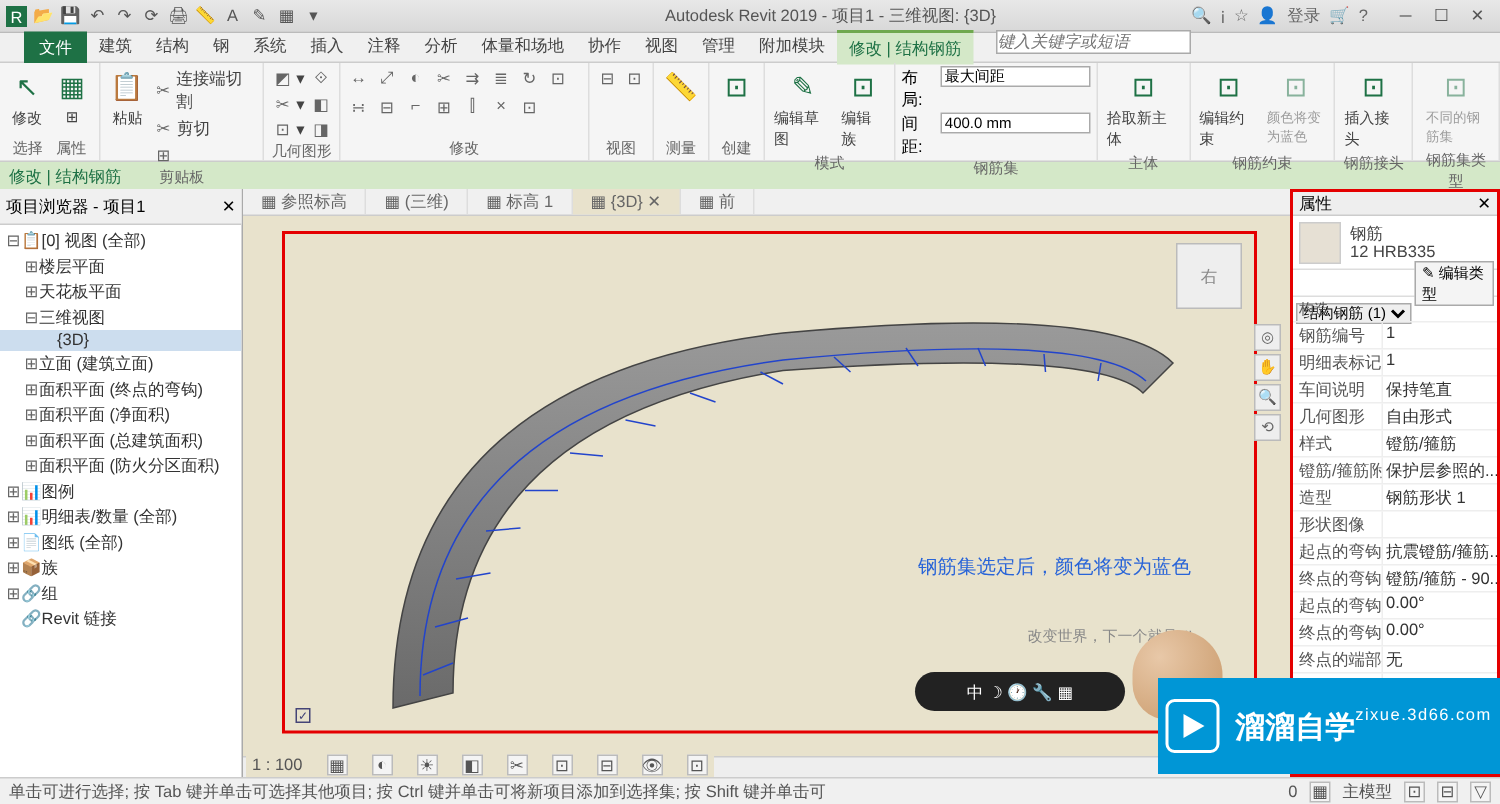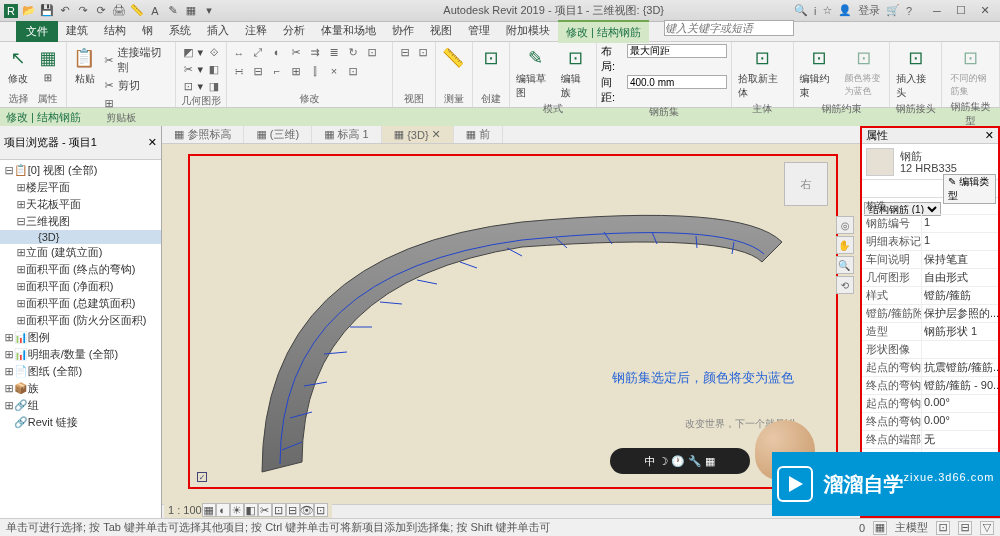--- a/index.html
+++ b/index.html
@@ -36,21 +36,21 @@
 .param-row input { height: 14px; width: 100px; border: 1px solid #aaa; padding: 0 2px; font-size: 10px; }
 
 
 .subbar { height: 18px; background: #d4e8c8; display: flex; align-items: center; padding: 0 6px; color: #1e7145; font-size: 11px; }
 
 
 .main { display: flex; height: 392px; }
 
 
 .browser { width: 162px; background: #fff; border-right: 1px solid #aaa; display: flex; flex-direction: column; }
-.browser-hdr { height: 34px; background: #f0f0f0; border-bottom: 1px solid #ccc; display: flex; align-items: center; padding: 0 4px; justify-content: space-between; font-size: 11px; }
+.browser-hdr { height: 24px; background: #f0f0f0; border-bottom: 1px solid #ccc; display: flex; align-items: center; padding: 0 4px; justify-content: space-between; font-size: 11px; }
 .tree { padding: 2px 0; overflow: auto; flex: 1; }
 .tree-item { display: flex; align-items: center; padding: 1px 0 1px 4px; font-size: 11px; color: #333; cursor: pointer; }
 .tree-item .tw { width: 10px; text-align: center; color: #666; }
 .tree-item.lv1 { padding-left: 16px; }
 .tree-item.lv2 { padding-left: 28px; }
 .tree-item.sel { background: #cde; }
 
 
 .viewport { flex: 1; background: #e8e2cc; display: flex; flex-direction: column; position: relative; }
 .viewtabs { height: 18px; background: #f0f0f0; display: flex; align-items: center; border-bottom: 1px solid #ccc; }
@@ -79,21 +79,21 @@
 .props-filter select { flex: 1; height: 14px; font-size: 10px; border: 1px solid #aaa; margin-top: 40px; }
 .props-edit-btn { font-size: 10px; padding: 0 4px; border: 1px solid #aaa; background: #f4f4f4; cursor: pointer; }
 .props-grid { flex: 1; overflow: auto; }
 .props-cat { padding: 1px 4px; color: #555; border-bottom: 1px solid #eee; font-size: 10px; }
 .props-row { display: flex; border-bottom: 1px solid #eee; font-size: 10px; }
 .props-row .k { width: 60px; padding: 1px 2px 1px 4px; color: #555; border-right: 1px solid #eee; overflow: hidden; white-space: nowrap; }
 .props-row .v { flex: 1; padding: 1px 2px; color: #333; overflow: hidden; white-space: nowrap; }
 
 
 .status { height: 18px; background: #f0f0f0; border-top: 1px solid #ccc; display: flex; align-items: center; padding: 0 6px; font-size: 10px; color: #555; justify-content: space-between; }
-.viewcontrol { position: absolute; left: 164px; bottom: 18px; height: 16px; display: flex; align-items: center; gap: 0; background: #e8e2cc; padding: 0 4px; font-size: 10px; color: #555; }
+.viewcontrol { position: absolute; left: 164px; bottom: 18px; height: 16px; display: flex; align-items: center; gap: 16px; background: #e8e2cc; padding: 0 4px; font-size: 10px; color: #555; }
 .vc-ico { width: 14px; height: 14px; display: inline-flex; align-items: center; justify-content: center; border: 1px solid #bbb; background: #f4f4f4; }
 
 
 .watermark { position: absolute; right: 0; bottom: 20px; width: 228px; height: 64px; background: #0096d6; display: flex; align-items: center; justify-content: center; gap: 10px; }
 .wm-ico { width: 36px; height: 36px; border: 2px solid #fff; border-radius: 6px; display: flex; align-items: center; justify-content: center; }
 .wm-txt { color: #fff; display: flex; flex-direction: row; }
 .wm-txt .big { font-size: 20px; font-weight: bold; }
 .wm-txt .small { font-size: 11px; letter-spacing: 1px; }
 
 .apply-btn { position: absolute; right: 6px; bottom: 22px; width: 60px; height: 16px; border: 1px solid #aaa; background: #f4f4f4; font-size: 10px; display: flex; align-items: center; justify-content: center; }

